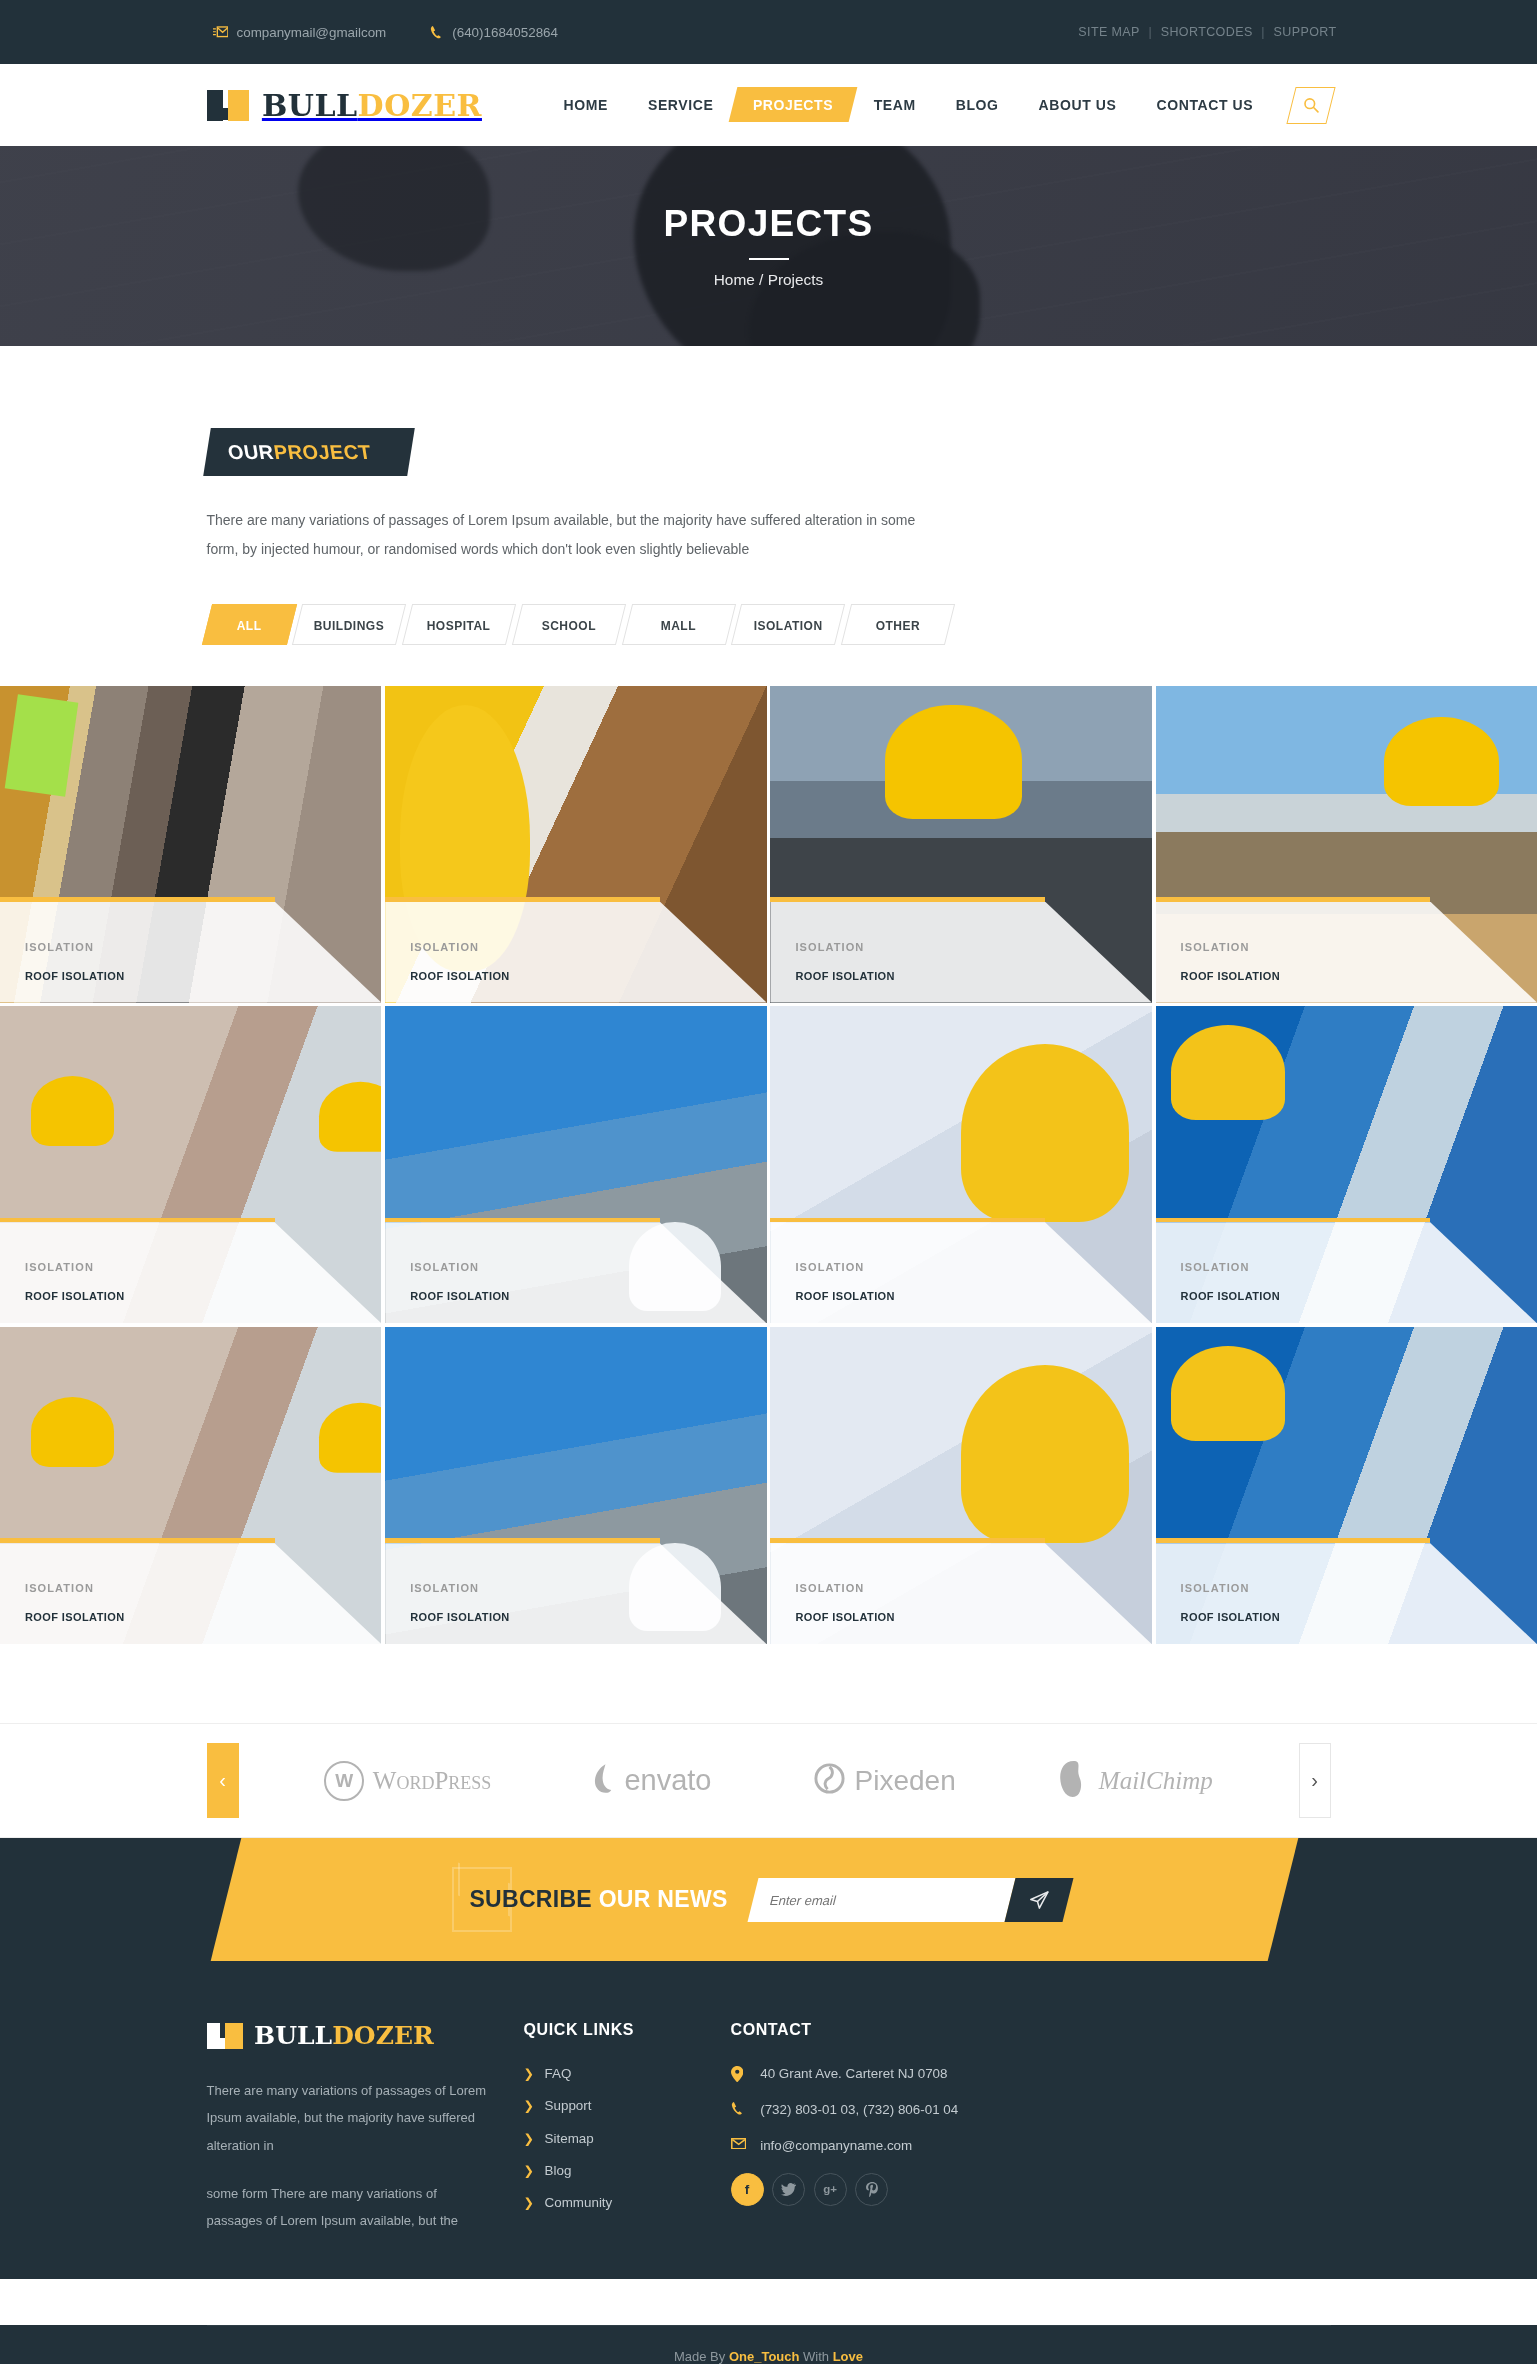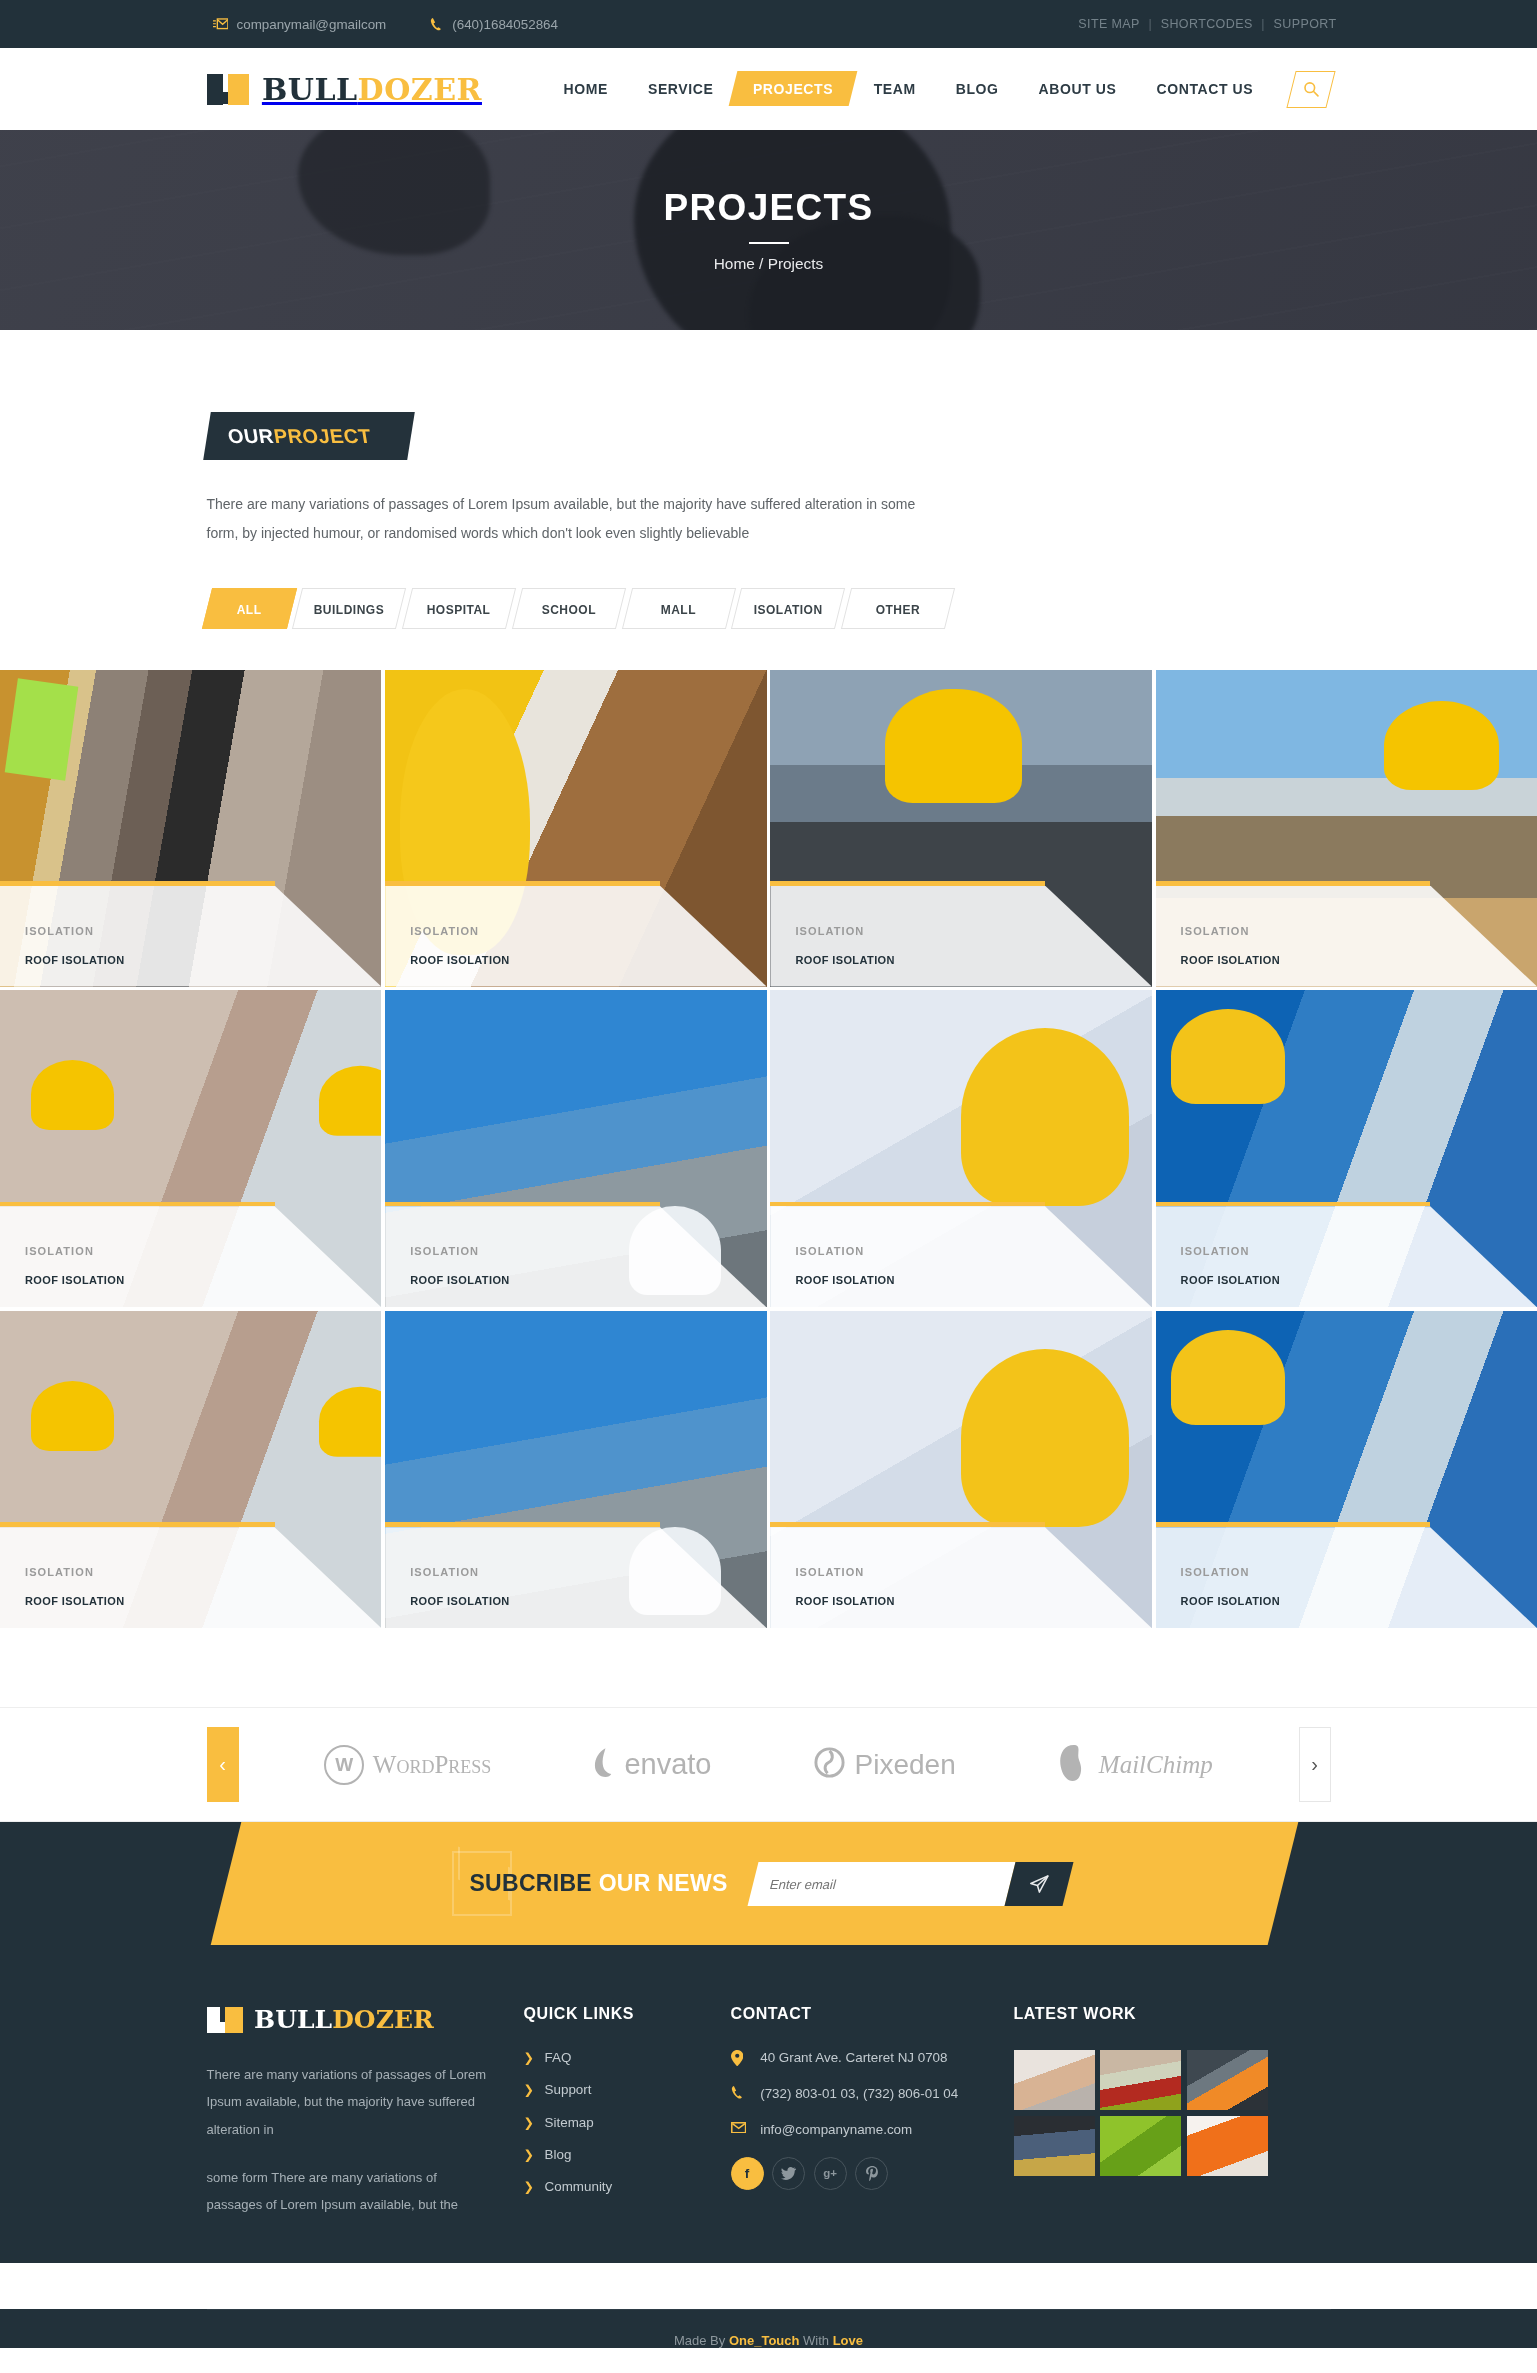--- a/index.html
+++ b/index.html
@@ -8,21 +8,21 @@
     font-family: "Liberation Sans", sans-serif;
     background: #ffffff;
     color: #3a3a3a;
     -webkit-font-smoothing: antialiased;
   }
   .wrap { width: 1124px; margin: 0 auto; position: relative; }
 
   
   .topbar {
     background: #22313a;
-    height: 48px;
+    height: 64px;
     display: flex;
     align-items: center;
     padding-left: 12px;
   }
   .topbar .wrap { display: flex; align-items: center; height: 100%; }
   .tb-left { display: flex; align-items: center; gap: 44px; }
   .tb-item { display: flex; align-items: center; gap: 8.6px; color: #9aa5ab; font-size: 13.4px; }
   .tb-item .ic { color: #f9be40; display: flex; align-items: center; }
   .tb-right { margin-left: auto; display: flex; align-items: center; gap: 8.6px; color: #74828a; font-size: 12.5px; letter-spacing: 0.4px; }
   .tb-right a { color: #74828a; text-decoration: none; }
@@ -542,31 +542,20 @@
               <span style="font-size:11.5px">g+</span>
             </div>
           <div class="soc">
             <svg width="12.5" height="14.4" viewBox="0 0 13 15">
                 <path d="M6.5 0C2.9 0 0 2.4 0 5.4c0 1.8.9 3 2.3 3.5.2.1.4 0 .5-.3l.2-.8c0-.2 0-.3-.2-.5-.4-.5-.6-1.1-.6-1.8 0-2.2 1.7-4.2 4.5-4.2 2.4 0 3.8 1.4 3.8 3.2 0 2.4-1.1 4.3-2.7 4.3-.9 0-1.5-.7-1.3-1.6.3-1.1.8-2.2.8-3 0-.7-.4-1.3-1.2-1.3-.9 0-1.7.9-1.7 2.2 0 .8.3 1.3.3 1.3L3.5 13c-.3 1.2-.1 2.7 0 2.8h.1c.1 0 1.2-1.5 1.5-2.6l.6-2.2c.3.6 1.2 1.1 2.1 1.1 2.7 0 4.6-2.5 4.6-5.8C12.4 2.3 10 0 6.5 0z" fill="#8d979d"></path>
               </svg>
           </div>
         </div>
       </div>
 
-      <div>
-        <div class="f-head">LATEST WORK</div>
-        <div class="work-grid">
-          <div class="work-cell w1"></div>
-          <div class="work-cell w2"></div>
-          <div class="work-cell w3"></div>
-          <div class="work-cell w4"></div>
-          <div class="work-cell w5"></div>
-          <div class="work-cell w6"></div>
-        </div>
-      </div>
 
     </div>
   </div>
 </div>
 
 <div class="footer" style="padding:0;">
   <div class="wrap">
     <div class="fbottom">
       <span>Made By </span><span class="hl">One_Touch</span><span> With </span><span class="hl">Love</span>
     </div>

